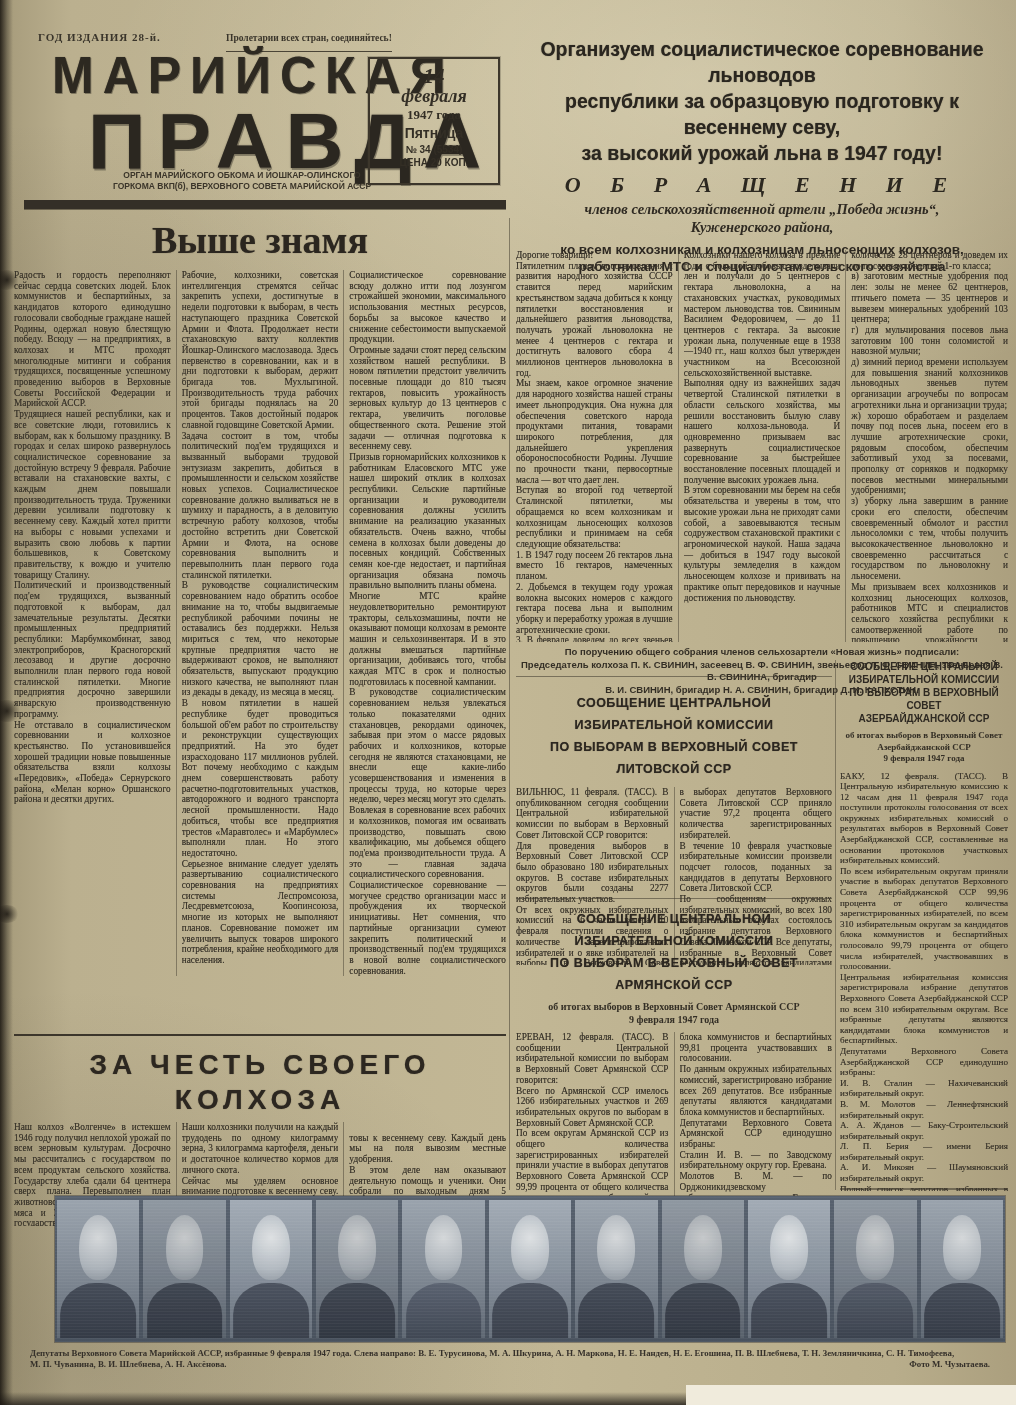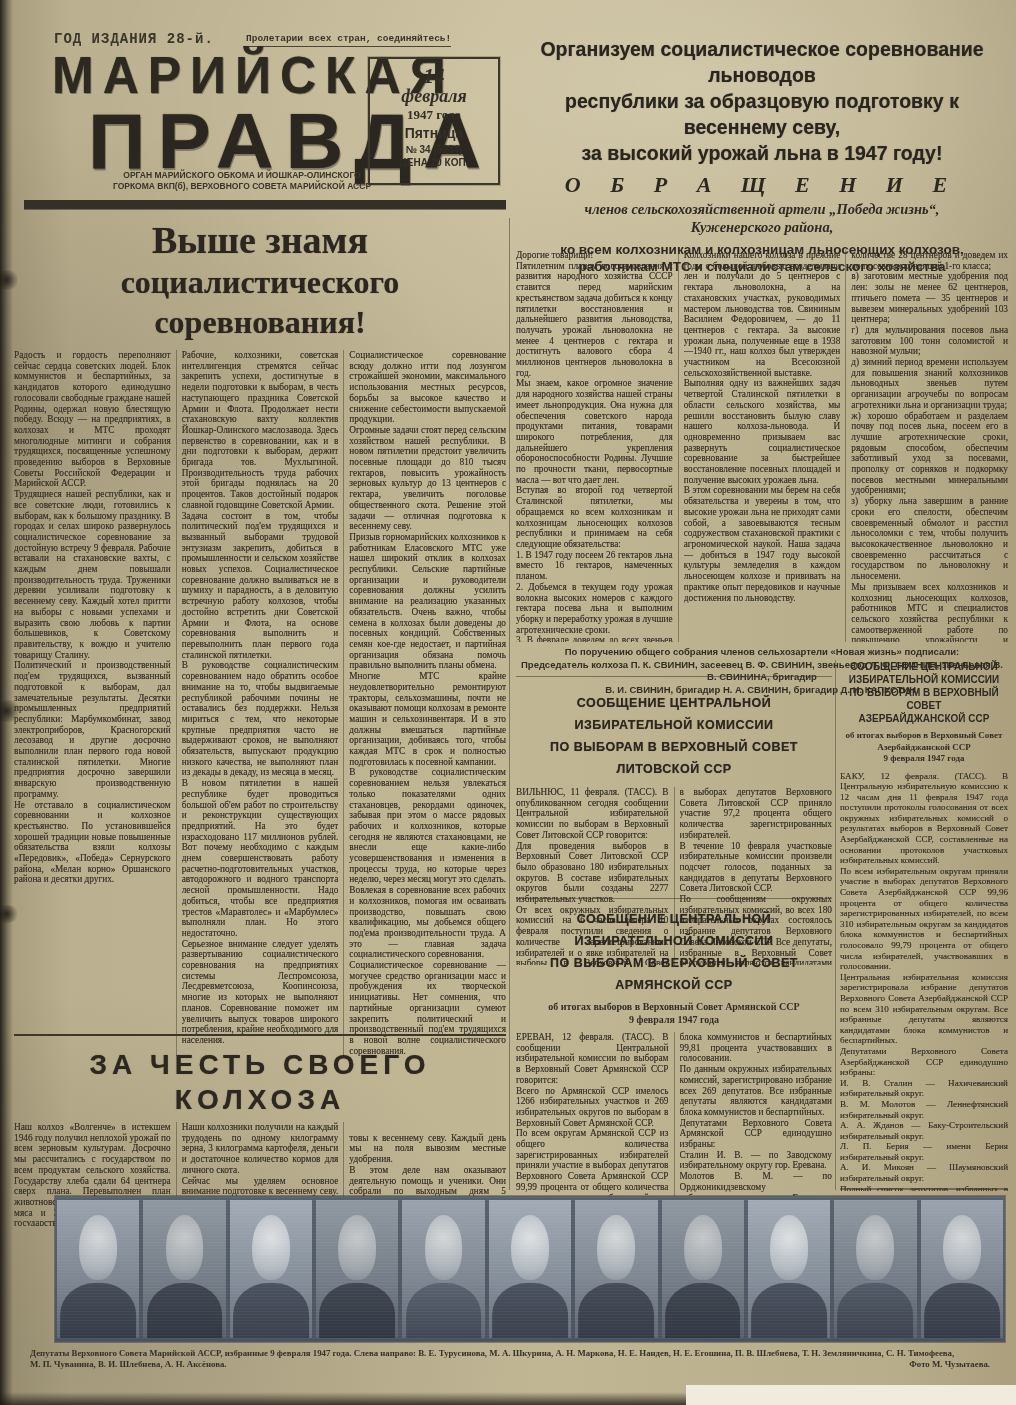--- a/index.html
+++ b/index.html
@@ -12,24 +12,24 @@
       linear-gradient(90deg,#a59a7a,#bbb08f 7%,#c2b795 50%,#b8ad8b 88%,#ab9f7e),
       #b9ae8c;}
   .edge-left{position:absolute;left:0;top:0;width:13px;height:100%;z-index:7;
     background:linear-gradient(90deg,rgba(28,24,18,.9),rgba(28,24,18,.35) 55%,transparent);}
   .blot{position:absolute;border-radius:50%;z-index:7;background:radial-gradient(circle,rgba(25,21,16,.8),rgba(25,21,16,0) 70%);}
   .corner-white{position:absolute;right:0;bottom:0;width:330px;height:20px;background:#f0ebdc;z-index:8;}
   .bottom-dark{position:absolute;left:0;bottom:0;width:700px;height:13px;z-index:6;
     background:linear-gradient(0deg,#3a352c,rgba(58,53,44,0));}
 
   
-  .ed-year{position:absolute;left:38px;top:31px;font-family:Liberation Mono, monospace;
-    font-weight:bold;font-size:14px;letter-spacing:1px;color:#3a352b;margin-left:16px;}
-  .slogan{position:absolute;left:246px;top:33px;font-family:Liberation Mono, monospace;
-    font-weight:bold;font-size:9.5px;color:#3a352b;border-bottom:1px solid #4a4436;padding-bottom:2px;}
+  .ed-year{position:absolute;left:38px;top:31px;font-family:Liberation Serif, serif;
+    font-weight:bold;font-size:11px;letter-spacing:1px;color:#3a352b;}
+  .slogan{position:absolute;left:226px;top:33px;font-family:Liberation Serif, serif;
+    font-weight:bold;font-size:9.5px;color:#3a352b;border-bottom:1px solid #4a4436;padding-bottom:8px;}
   .mast1{position:absolute;left:52px;top:46px;font-family:"Liberation Sans",sans-serif;
     font-weight:bold;font-size:50px;letter-spacing:9px;color:#2d2921;transform:scaleY(1.04);
     text-shadow:1px 1px 0 rgba(30,26,20,.35), 0 0 1px rgba(30,26,20,.5);}
   .mast2{position:absolute;left:88px;top:96px;font-family:"Liberation Sans",sans-serif;
     font-weight:bold;font-size:80px;letter-spacing:12px;color:#2b2720;transform:scaleY(0.98);
     text-shadow:1px 2px 0 rgba(30,26,20,.35), 0 0 1.5px rgba(30,26,20,.5);}
   .organ{position:absolute;left:92px;top:170px;width:300px;text-align:center;
     font-family:"Liberation Sans",sans-serif;font-weight:bold;font-size:8.5px;line-height:11px;color:#3b352a;}
   .datebox{position:absolute;left:368px;top:57px;width:128px;height:118px;border:2px solid #3c362b;
     text-align:center;padding-top:6px;box-shadow:0 0 0 1px rgba(60,54,43,.25);}
@@ -192,21 +192,20 @@
 Да здравствует наш могучий непобедимый колхозный строй!
 Да здравствует наш мудрый вождь и учитель, любимый друг колхозного крестьянства великий Сталин!</div>
     </div>
     <div class="addr-sign">По поручению общего собрания членов сельхозартели «Новая жизнь» подписали:
 Председатель колхоза П. К. СВИНИН, засеевец В. Ф. СВИНИН, звеньевод Л. Ф. СВИНИН, звеньевая В. В. СВИНИНА, бригадир
 В. И. СВИНИН, бригадир Н. А. СВИНИН, бригадир Д. И. КАПУСТИН.</div>
   </div>
 
   <div class="main-art">
     <div class="main-t1">Выше знамя</div>
-    <div class="main-t2">социалистического соревнования!</div>
     <div class="cols main-cols">
       <div class="coltxt">Радость и гордость переполняют сейчас сердца советских людей. Блок коммунистов и беспартийных, за кандидатов которого единодушно голосовали свободные граждане нашей Родины, одержал новую блестящую победу. Всюду — на предприятиях, в колхозах и МТС проходят многолюдные митинги и собрания трудящихся, посвященные успешному проведению выборов в Верховные Советы Российской Федерации и Марийской АССР.
 Трудящиеся нашей республики, как и все советские люди, готовились к выборам, как к большому празднику. В городах и селах широко развернулось социалистическое соревнование за достойную встречу 9 февраля. Рабочие вставали на стахановские вахты, с каждым днем повышали производительность труда. Труженики деревни усиливали подготовку к весеннему севу. Каждый хотел притти на выборы с новыми успехами и выразить свою любовь к партии большевиков, к Советскому правительству, к вождю и учителю товарищу Сталину.
 Политический и производственный под'ем трудящихся, вызванный подготовкой к выборам, дал замечательные результаты. Десятки промышленных предприятий республики: Марбумкомбинат, завод электроприборов, Красногорский лесозавод и другие досрочно выполнили план первого года новой сталинской пятилетки. Многие предприятия досрочно завершили январскую производственную программу.
 Не отставало в социалистическом соревновании и колхозное крестьянство. По установившейся хорошей традиции новые повышенные обязательства взяли колхозы «Передовик», «Победа» Сернурского района, «Мелан корно» Оршанского района и десятки других.</div>
       <div class="vdiv"></div>
       <div class="coltxt">Рабочие, колхозники, советская интеллигенция стремятся сейчас закрепить успехи, достигнутые в недели подготовки к выборам, в честь наступающего праздника Советской Армии и Флота. Продолжает нести стахановскую вахту коллектив Йошкар-Олинского маслозавода. Здесь первенство в соревновании, как и в дни подготовки к выборам, держит бригада тов. Мухлыгиной. Производительность труда рабочих этой бригады поднялась на 20 процентов. Таков достойный подарок славной годовщине Советской Армии.
 Задача состоит в том, чтобы политический под'ем трудящихся и вызванный выборами трудовой энтузиазм закрепить, добиться в промышленности и сельском хозяйстве новых успехов. Социалистическое соревнование должно выливаться не в шумиху и парадность, а в деловитую встречную работу колхозов, чтобы достойно встретить дни Советской Армии и Флота, на основе соревнования выполнить и перевыполнить план первого года сталинской пятилетки.
 В руководстве социалистическим соревнованием надо обратить особое внимание на то, чтобы выдвигаемые республикой рабочими почины не оставались без поддержки. Нельзя мириться с тем, что некоторые крупные предприятия часто не выдерживают сроков, не выполняют обязательств, выпускают продукцию низкого качества, не выполняют план из декады в декаду, из месяца в месяц.
 В новом пятилетии в нашей республике будет проводиться большой об'ем работ по строительству и реконструкции существующих предприятий. На это будет израсходовано 117 миллионов рублей. Вот почему необходимо с каждым днем совершенствовать работу расчетно-подготовительных участков, автодорожного и водного транспорта лесной промышленности. Надо добиться, чтобы все предприятия трестов «Маравтолес» и «Марбумлес» выполняли план. Но этого недостаточно.

